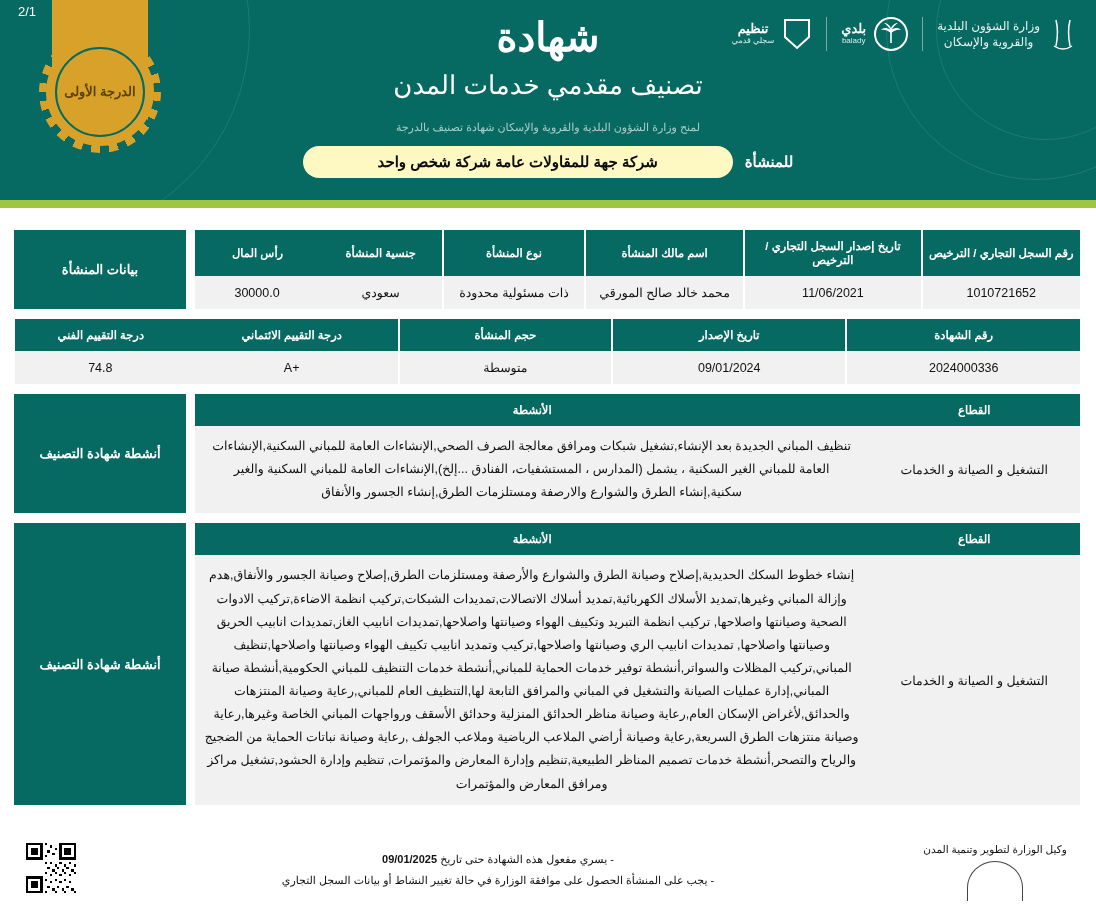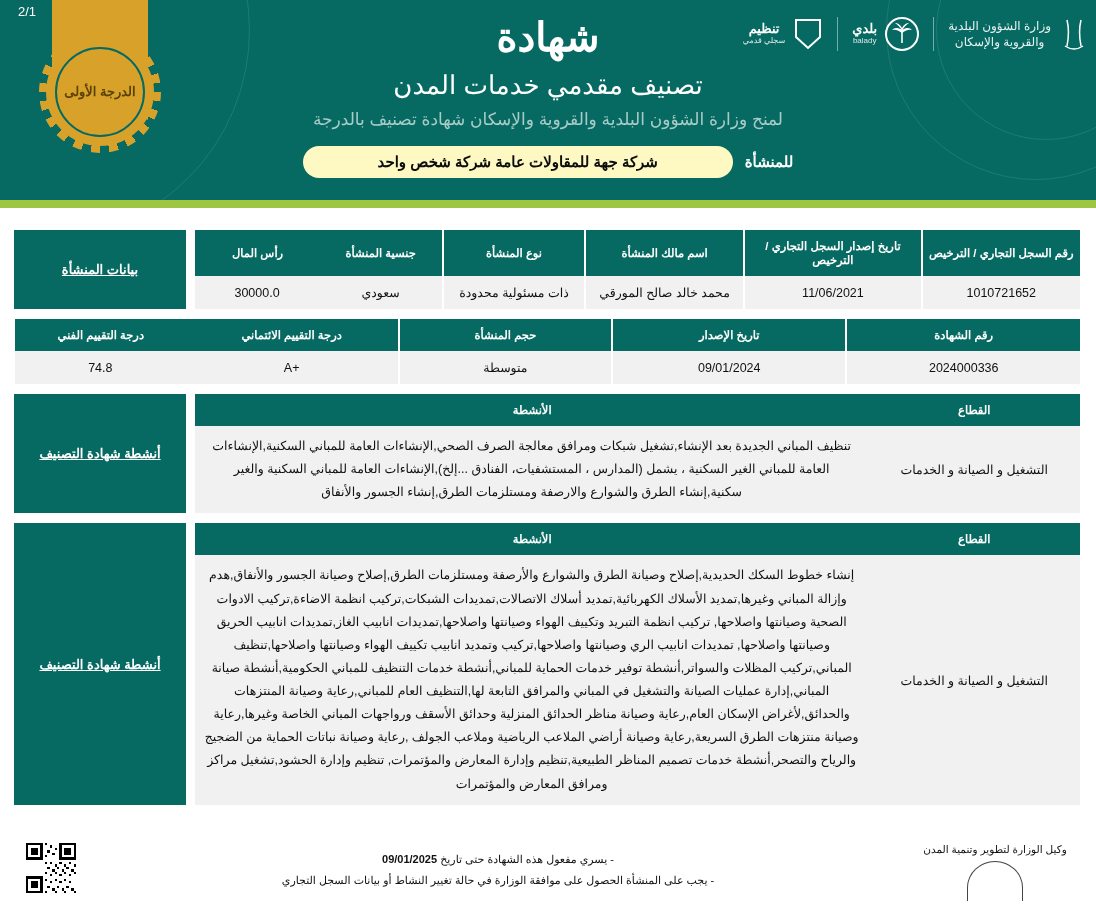--- a/index.html
+++ b/index.html
@@ -106,22 +106,22 @@
     font-weight: bold;
     letter-spacing: 1px;
   }
   .h-title-sub {
     color: #ffffff;
     font-size: 26px;
     margin-top: 10px;
   }
   .h-title-note {
     color: rgba(255,255,255,0.65);
-    font-size: 17px;
-    margin-top: 8px;
+    font-size: 11px;
+    margin-top: 20px;
   }
 
   .estab-row {
     position: absolute;
     top: 146px;
     left: 0; right: 0;
     display: flex;
     justify-content: center;
     align-items: center;
     gap: 12px;
@@ -139,21 +139,21 @@
     font-size: 15px;
     font-weight: bold;
     color: #0c0c0c;
     min-width: 430px;
     text-align: center;
   }
 
   .logos {
     position: absolute;
     top: 16px;
-    right: 7px;
+    right: 18px;
     display: flex;
     align-items: center;
     gap: 14px;
     z-index: 5;
     direction: ltr;
   }
   .logo-block { display: flex; align-items: center; gap: 8px; }
   .logo-text-sm {
     color: #ffffff;
     font-size: 12px;
@@ -197,21 +197,20 @@
     flex: 0 0 172px;
     background: #066a62;
     color: #ffffff;
     font-size: 13px;
     font-weight: bold;
     display: flex;
     align-items: center;
     justify-content: center;
     text-align: center;
     padding: 14px;
-    text-decoration: underline;
   }
   .block-body { flex: 1 1 auto; }
 
   table.grid {
     width: 100%;
     border-collapse: collapse;
     table-layout: fixed;
   }
   table.grid th {
     background: #066a62;

